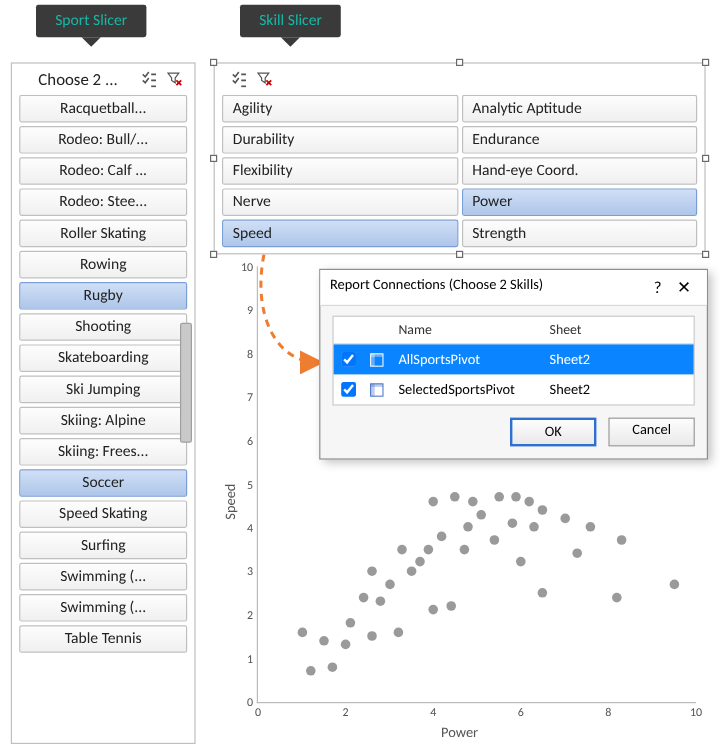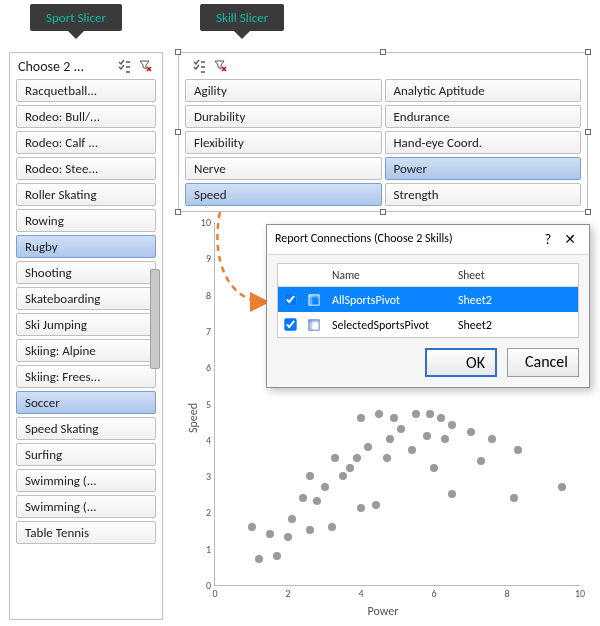--- a/index.html
+++ b/index.html
@@ -32,21 +32,21 @@
     top: 100%;
     border: 8px solid transparent;
     border-top-color: #3a3a3a;
   }
   
   .slicer {
     position: absolute;
     background: #fff;
     border: 1px solid #bfbfbf;
   }
-  .slicer.sport { left: 9px; top: 52px; width: 154px; height: 568px; }
+  .slicer.sport { left: 9px; top: 52px; width: 154px; height: 568px; text-align: center; }
   .slicer.skill { left: 178px; top: 52px; width: 410px; height: 160px; }
   .sel-handle {
     position: absolute; width: 6px; height: 6px;
     background: #fff; border: 1px solid #6a6a6a;
   }
   .skill .h-tl { left:-4px; top:-4px }
   .skill .h-tm { left:50%; top:-4px; margin-left:-3px }
   .skill .h-tr { right:-4px; top:-4px }
   .skill .h-ml { left:-4px; top:50%; margin-top:-3px }
   .skill .h-mr { right:-4px; top:50%; margin-top:-3px }
@@ -159,23 +159,23 @@
     display: grid; grid-template-columns: 24px 24px 1fr 1fr;
     align-items: center; font-size: 12px;
   }
   .tbl .row div { padding: 3px 6px; white-space: nowrap; overflow: hidden; }
   .tbl .row .chk { display:flex; justify-content:center; }
   .tbl .row .ico { display:flex; justify-content:center; color:#4472c4; }
   .tbl .row.sel { background: #0a84ff; color: #fff; }
   .tbl .row.sel .ico { color:#fff; }
   .dlg-buttons { display: flex; justify-content: flex-end; gap: 10px; padding-top: 10px; }
   .btn {
-    min-width: 72px; padding: 3px 10px; text-align: right;
+    min-width: 72px; padding: 3px 10px; text-align: center;
     background: linear-gradient(#fdfdfd,#e9e9e9);
-    border: 1px solid #9a9a9a; font-size: 16px;
+    border: 1px solid #9a9a9a; font-size: 12px;
   }
   .btn.default { border: 2px solid #2f6fd0; }
   input[type=checkbox]{ transform: scale(.95); }
   .pivot-icon { width:14px; height:14px; display:inline-block; }
 </style>
 </head>
 <body>
 
 <div class="tag left">Sport Slicer</div>
 <div class="tag right">Skill Slicer</div>

